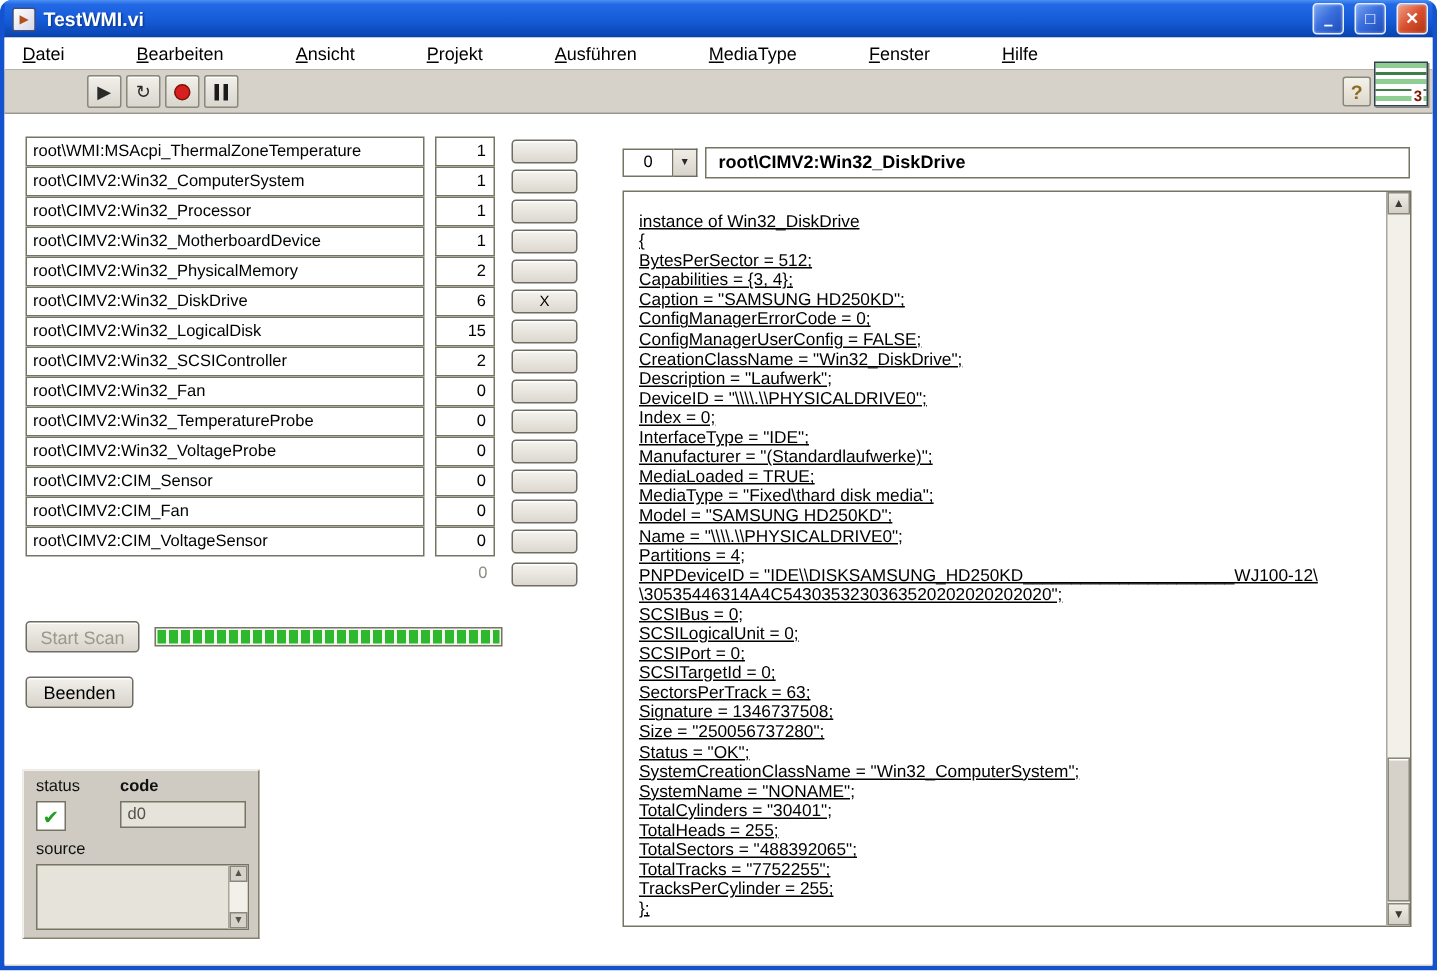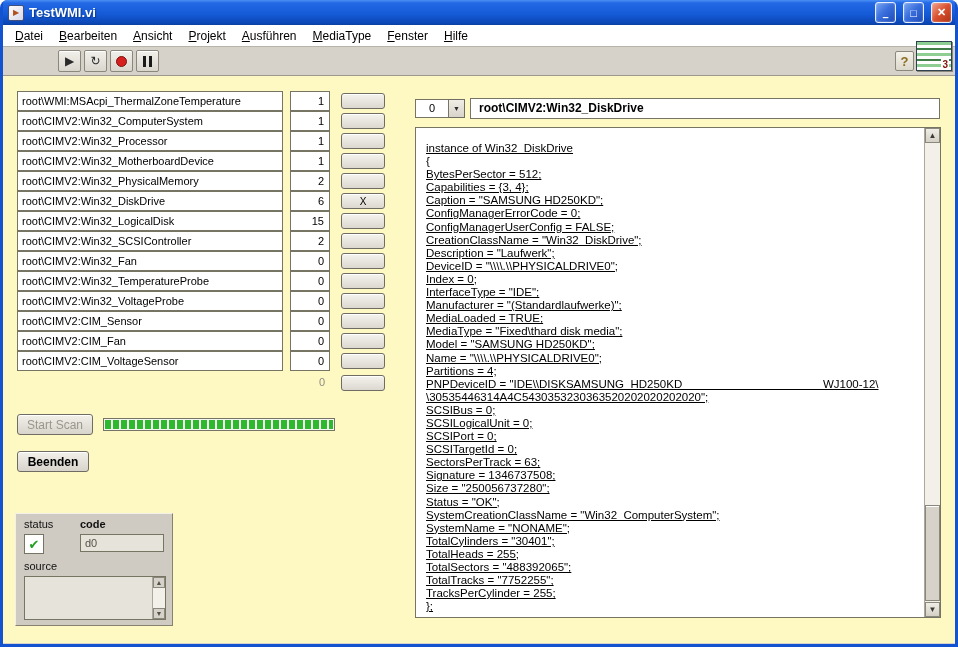--- a/index.html
+++ b/index.html
@@ -10,56 +10,56 @@
   .app-icon { width:16px; height:16px; background:linear-gradient(135deg,#fdfdfd,#d8d8e8); border:1px solid #44507c; border-radius:2px;
     display:flex; align-items:center; justify-content:center; font-size:8px; color:#b05020; }
   .title-text { color:#fff; font-weight:bold; font-size:13px; text-shadow:1px 1px 1px #0a3a92; flex:1; }
   .win-btn { width:21px; height:21px; border-radius:3px; border:1px solid #e7eefc; margin-left:2px;
     display:inline-flex; align-items:center; justify-content:center; color:#fff; font-size:11px; font-weight:bold;
     background:linear-gradient(135deg,#7ba6f0 0%,#3a6fdd 45%,#1c4bb8 100%); box-shadow:inset 0 0 2px rgba(255,255,255,.5); }
   .win-btn.close { background:linear-gradient(135deg,#f0a28c 0%,#d9502e 50%,#ae3212 100%); }
   .win-btn .mini-glyph { transform:translateY(4px); }
 
   .window-body { background:#d6d2ca; height:619px; }
-  .menubar { height:22px; background:#ffffff; border-bottom:1px solid #b7b4aa; display:flex; align-items:center; padding-left:4px; }
+  .menubar { height:22px; background:#ffffff; border-bottom:1px solid #b7b4aa; display:flex; align-items:center; padding-left:4px;gap:32px; }
   .menu-item { display:inline-block; font-size:12px; color:#000; padding:2px 8px; }
   .menu-item::first-letter { text-decoration:underline; }
 
   .toolbar { position:relative; height:29px; background:#d6d2ca; display:flex; align-items:center; padding-left:55px; gap:3px; border-bottom:1px solid #9b988e; }
   .tb-btn { width:23px; height:22px; border:1px solid #8a887c; border-radius:2px;
     background:linear-gradient(180deg,#f2f0ea,#d9d6ce); display:inline-flex; align-items:center; justify-content:center;
     box-shadow:inset 0 1px 0 #fff; font-size:12px; color:#2a2a2a; }
   .stop-dot { width:11px; height:11px; border-radius:50%; background:#d61f1f; border:1px solid #7e1208; }
   .pause-bars { display:flex; gap:3px; }
   .pause-bars div { width:3px; height:11px; background:#1a1a1a; }
   .help-btn { position:absolute; right:41px; top:4px; width:19px; height:20px; border:1px solid #8a887c; border-radius:2px;
     background:linear-gradient(180deg,#f5f2ea,#ddd8cc); color:#8a6d1f; font-weight:bold; font-size:13px;
     display:flex; align-items:center; justify-content:center; }
   .vi-icon { position:absolute; top:41px; right:6px; width:36px; height:30px; z-index:5; background:#fff;
     border:1px solid #30424f; box-shadow:1px 1px 0 #8a887c;
     background-image:repeating-linear-gradient(180deg,#8fce92 0 3px,#ffffff 3px 6px, #3f7e46 6px 8px, #ffffff 8px 11px); }
   .vi-badge { position:absolute; right:2px; bottom:0px; font-size:10px; font-weight:bold; color:#7e1208; background:#fff; padding:0 1px; }
 
-  .panel { position:relative; width:952px; height:567px; background:#fef9c3; font-size:11px; }
+  .panel { position:relative; width:952px; height:567px; background:#ffffff; font-size:11px; }
 
   
   .wmi-list { position:absolute; left:14px; top:15px; }
   .wmi-row { display:flex; height:20px; }
   .wmi-path { width:266px; background:#fff; border:1px solid #767463; padding:0 4px; line-height:18px; white-space:nowrap; overflow:hidden; }
   .wmi-count { width:40px; margin-left:7px; background:#fff; border:1px solid #767463; text-align:right; padding:0 5px; line-height:18px; }
   .wmi-btn { width:44px; height:16px; margin-left:11px; align-self:center; border:1px solid #6f6d63; border-radius:3px;
     background:linear-gradient(180deg,#f5f3ee,#dcd8d0); box-shadow:inset 0 1px 0 #fff; font-size:10px; font-family:"Liberation Sans",sans-serif; }
   .wmi-footer { display:flex; height:20px; margin-top:1px; }
   .wmi-footer .spacer { width:266px; }
   .footer-count { width:40px; margin-left:7px; text-align:right; padding:0 5px; line-height:18px; color:#8f8c80; }
 
   .lv-button { position:absolute; height:21px; border:1px solid #6f6d63; border-radius:3px;
     background:linear-gradient(180deg,#f2f0ea,#d8d4cc); box-shadow:inset 0 1px 0 #fff; font-size:12px; font-family:"Liberation Sans",sans-serif; }
   .start-scan { left:14px; top:338px; width:76px; color:#9a978c; }
-  .beenden { left:14px; top:375px; width:72px; color:#000;font-weight:bold; }
+  .beenden { left:14px; top:375px; width:72px; color:#000; }
 
   .progress { position:absolute; left:100px; top:342px; width:232px; height:13px; border:1px solid #767463; background:#f6f5f1; padding:1px; }
   .progress-fill { height:100%; width:100%; background:repeating-linear-gradient(90deg,#2db82d 0 6px,#f6f5f1 6px 8px); }
 
   .status-cluster { position:absolute; left:12px; top:437px; width:158px; height:113px; background:#cfcbc2;
     border:1px solid; border-color:#f2f0ea #85826f #85826f #f2f0ea; }
   .sc-label { position:absolute; font-size:11px; color:#111; }
   .led { position:absolute; left:8px; top:20px; width:20px; height:20px; background:#fff; border:1px solid #767463;
     display:flex; align-items:center; justify-content:center; color:#1f9e1f; font-size:13px; }
   .code-box { position:absolute; left:64px; top:20px; width:84px; height:18px; background:#e6e3db; border:1px solid #767463;

